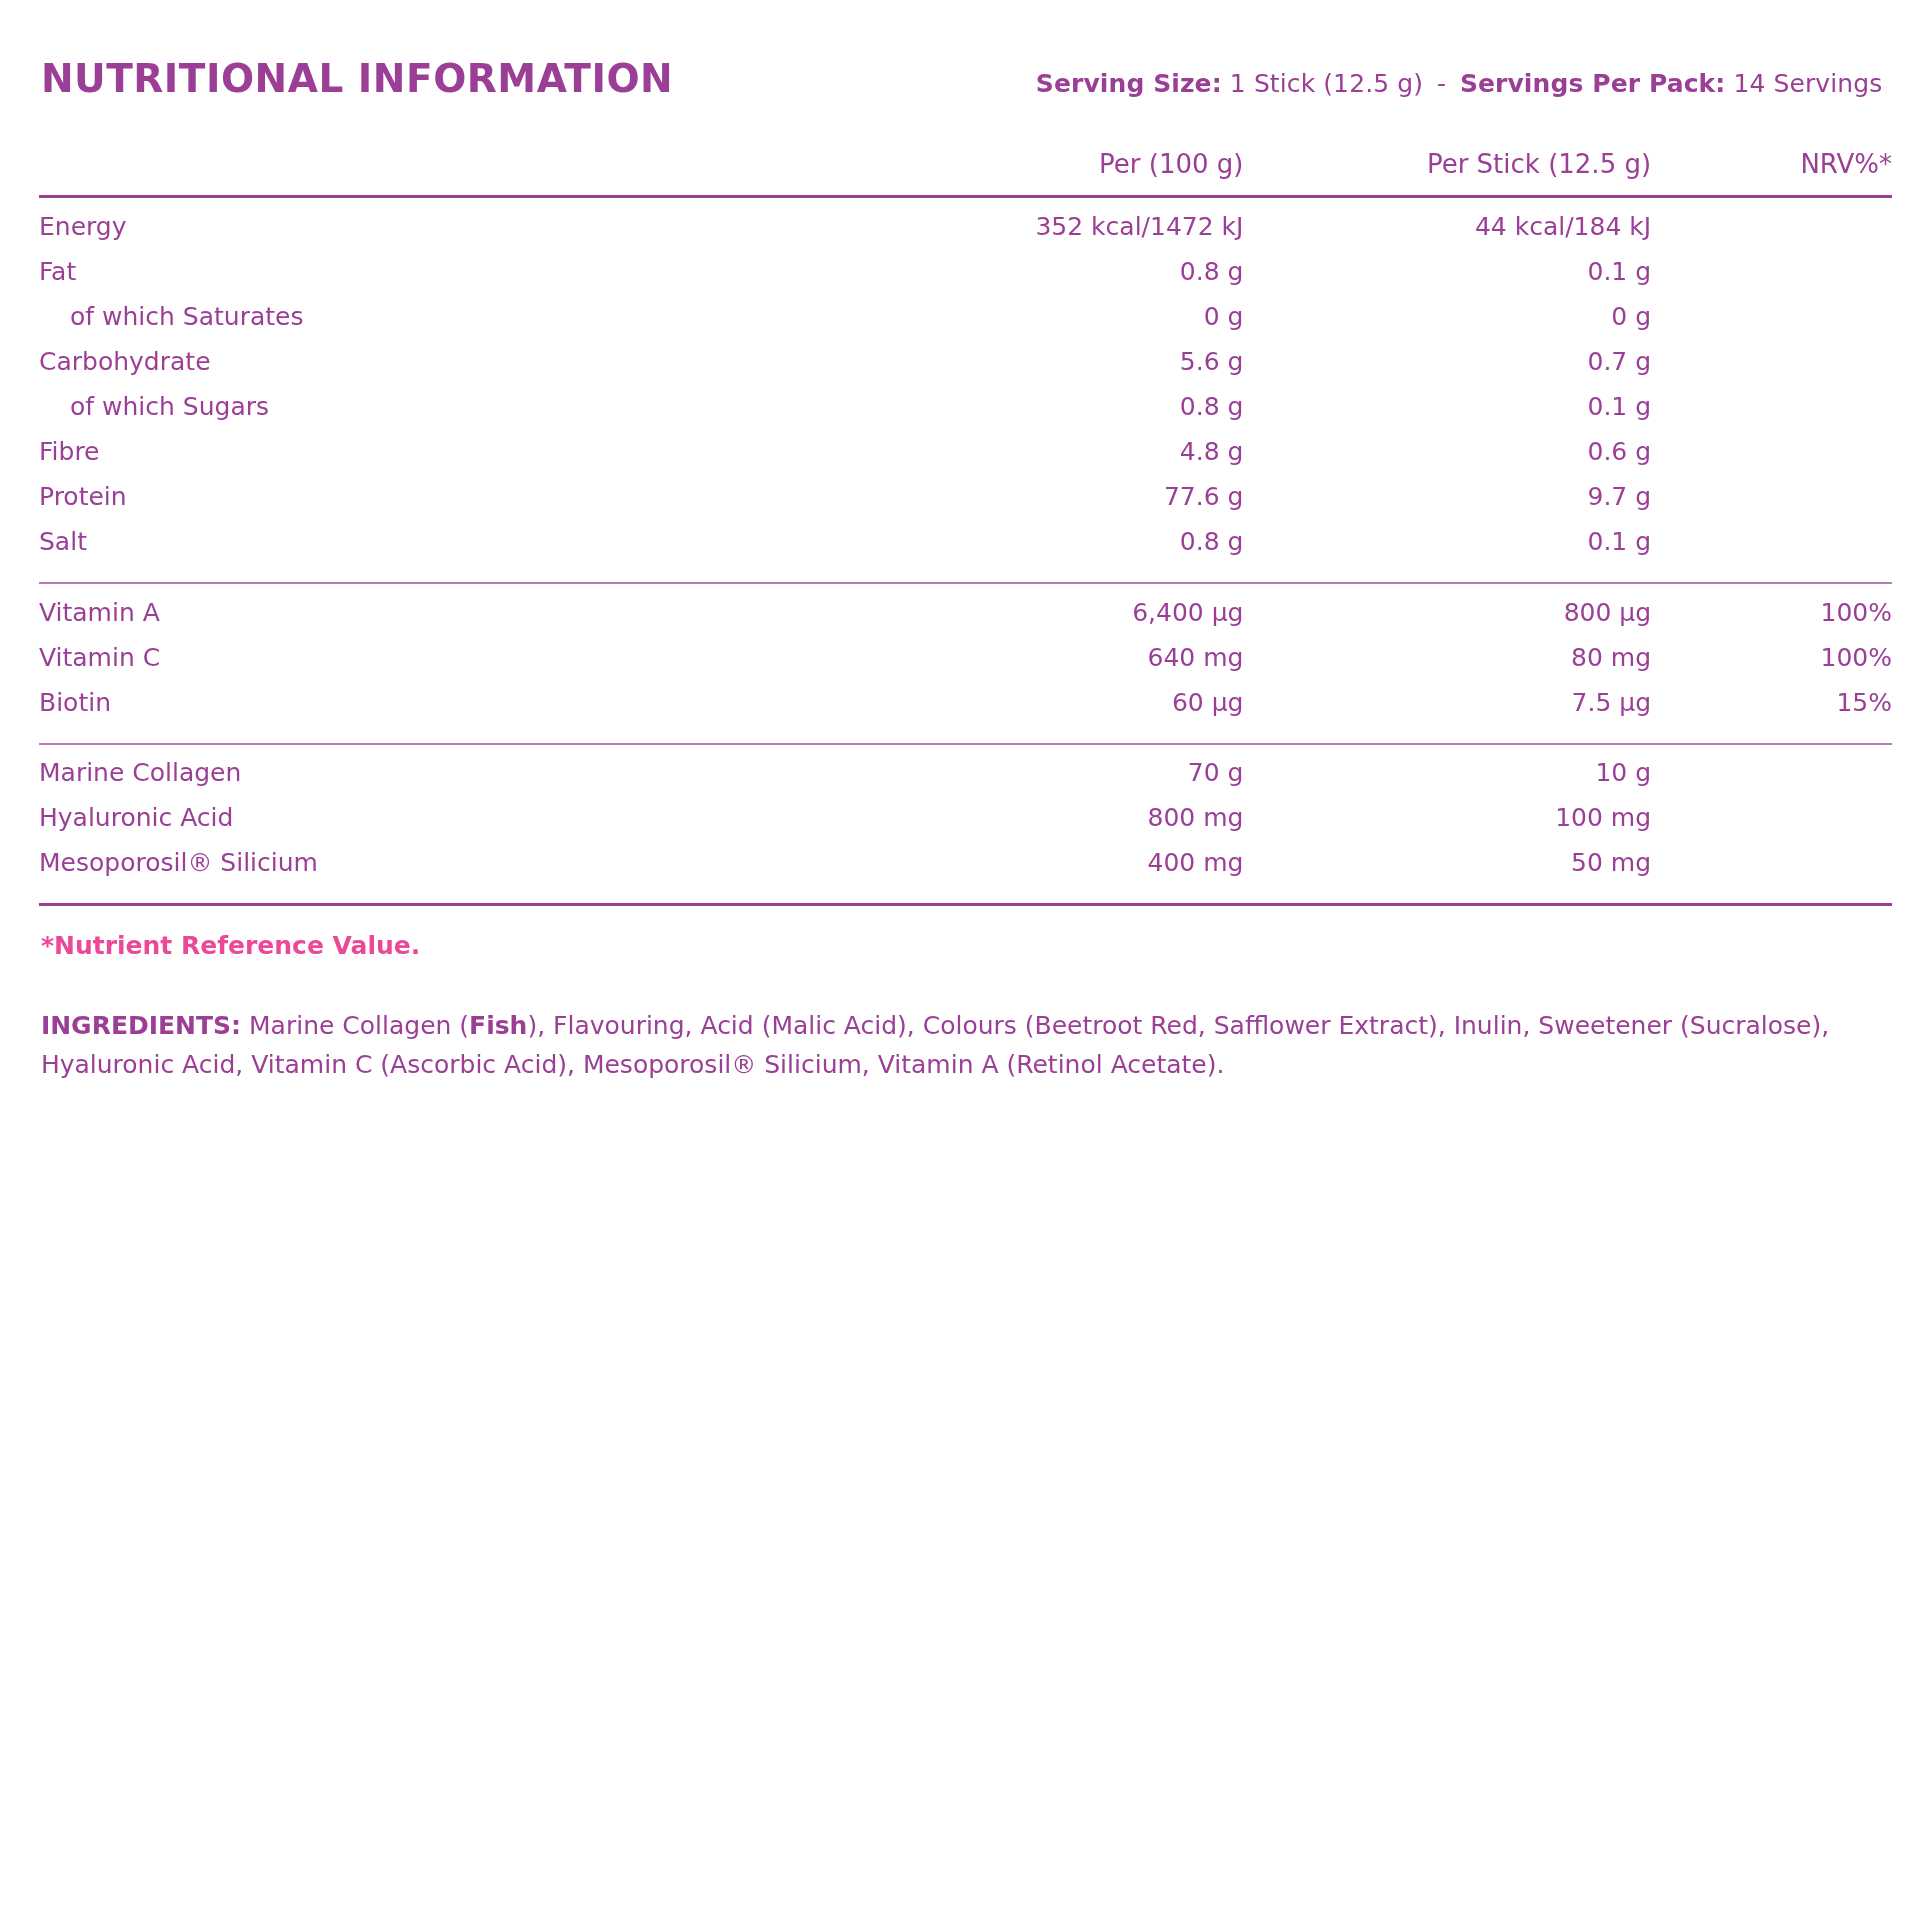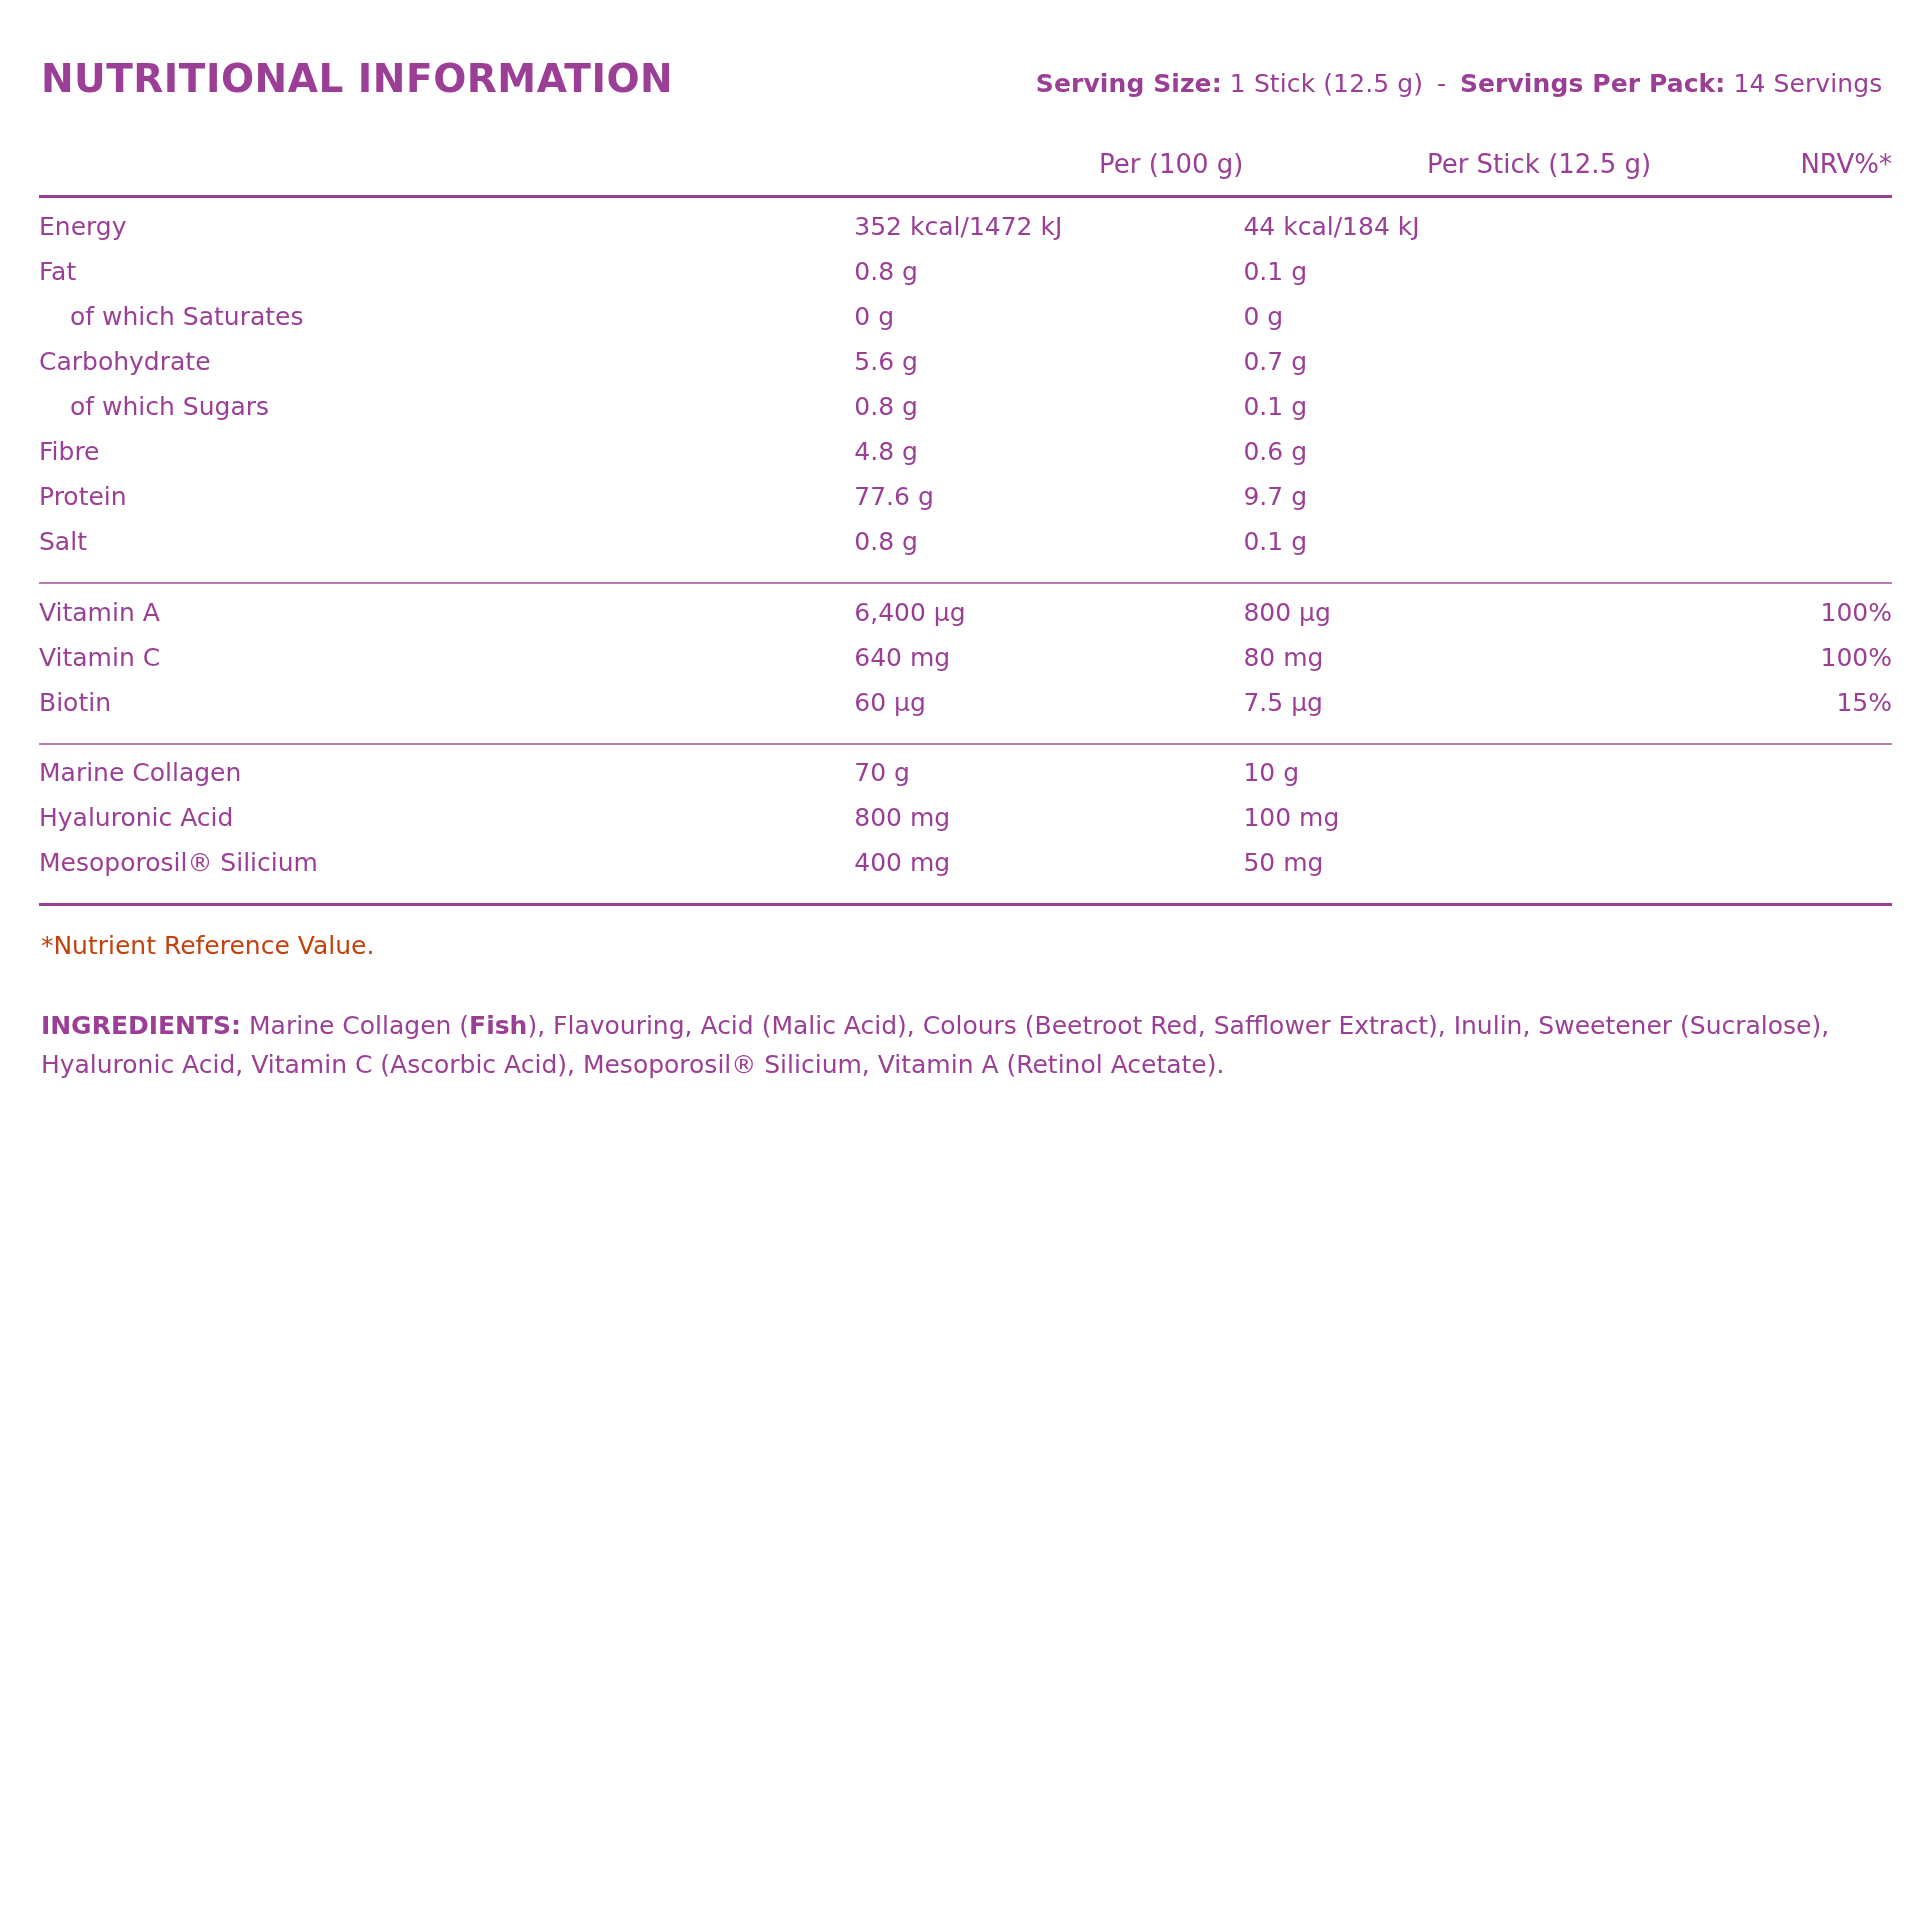--- a/index.html
+++ b/index.html
@@ -72,21 +72,21 @@
   }
   table.nut th {
     font-weight: normal;
     font-size: 26px;
     text-align: right;
     padding-bottom: 7.7px;
   }
   th.h-name { text-align: left; }
   td.name { text-align: left; padding-left: 1.9px; }
   td.name.indent { padding-left: 31px; }
-  td.val { padding-right: 1.9px; }
+  td.val { text-align: right; padding-right: 1.9px; }
   td.nrv { text-align: right; padding-right: 3.9px; }
   th.h-100 { padding-right: 1.9px; }
   th.h-stick { padding-right: 1.9px; }
   th.h-nrv { padding-right: 3.9px; }
 
   tr.head-rule th {
     border-bottom: 3.9px solid #9b3f96;
   }
   tbody.group {
     border-bottom: 2.4px solid #b77ab3;
@@ -99,21 +99,22 @@
   }
   tbody.group tr:last-child td {
     padding-bottom: 18px;
   }
 
   
   .footnote {
     margin-top: 25px;
     padding-left: 1.9px;
     font-size: 25px;
-    color: #c2410c;
+    color: #ec4899;
+    font-weight: bold;
   }
   .para {
     margin-top: 46px;
     padding-left: 1.9px;
     padding-right: 13.5px;
     font-size: 25px;
     line-height: 39px;
     color: #9b3f96;
   }
   .para.second {

